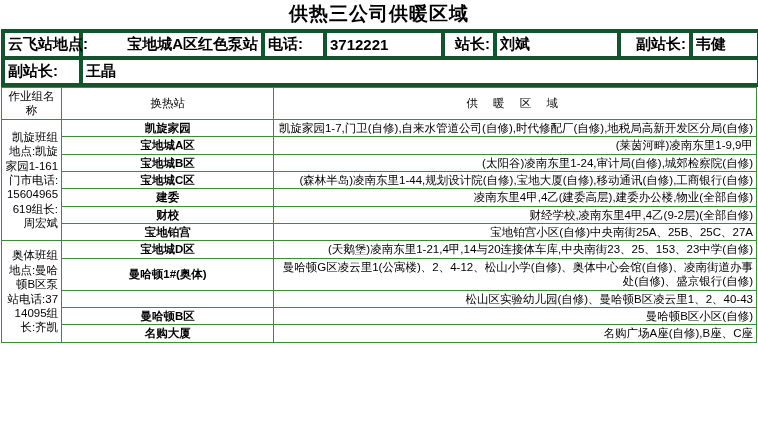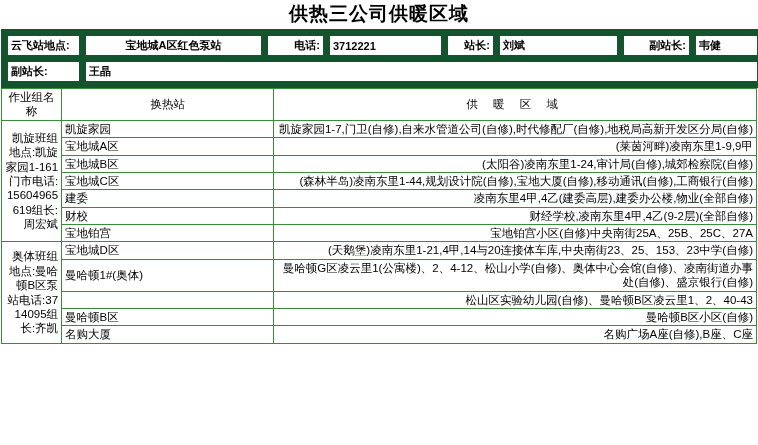--- a/index.html
+++ b/index.html
@@ -22,23 +22,23 @@
     font-family:"DejaVu Serif","Liberation Serif",serif;
   }
 
   table.hdr{
     border-collapse:collapse;
     width:756px;
     margin-left:1px;
     table-layout:fixed;
   }
   table.hdr td{
-    border:7px solid #14532d;
+    border:4px solid #14532d;
     padding:2px 3px;
-    font-size:11px;
+    font-size:15px;
     font-weight:bold;
     vertical-align:middle;
     white-space:nowrap;
   }
   .hdr .lbl{font-weight:bold;}
 
   table.grid{
     border-collapse:collapse;
     width:756px;
     margin-left:1px;
@@ -54,23 +54,23 @@
   }
   .colhead{text-align:center;font-weight:normal;}
   .colhead.wide{letter-spacing:6px;}
   .grp{
     text-align:right;
     font-weight:normal;
     line-height:1.3;
     font-size:11.5px;
     word-break:break-all;
   }
-  .station{}
+  .station{text-align:center;font-weight:bold;}
   .area{text-align:right;}
-  .nowrapctr{text-align:center;white-space:nowrap;}
+  .nowrapctr{text-align:right;white-space:nowrap;}
 </style>
 </head>
 <body>
 
 <div class="page">
 
   <div class="title">供热三公司供暖区域</div>
 
   <table class="hdr">
     <colgroup>
@@ -80,21 +80,21 @@
       <col style="width:118px">
         <col style="width:52px">
         <col style="width:124px">
       <col style="width:72px">
         <col style="width:68px">
     </colgroup>
     <tbody>
         <tr>
       <td class="lbl">云飞站地点:</td>
       <td class="nowrapctr">宝地城A区红色泵站</td>
-      <td class="lbl" style="text-align:right">电话:</td>
+      <td class="lbl" style="">电话:</td>
       <td>3712221</td>
       <td class="lbl" style="text-align:right">站长:</td>
       <td>刘斌</td>
       <td class="lbl" style="text-align:right">副站长:</td>
       <td>韦健</td>
     </tr>
     <tr>
       <td class="lbl">副站长:</td>
       <td colspan="7">王晶</td>
     </tr>

